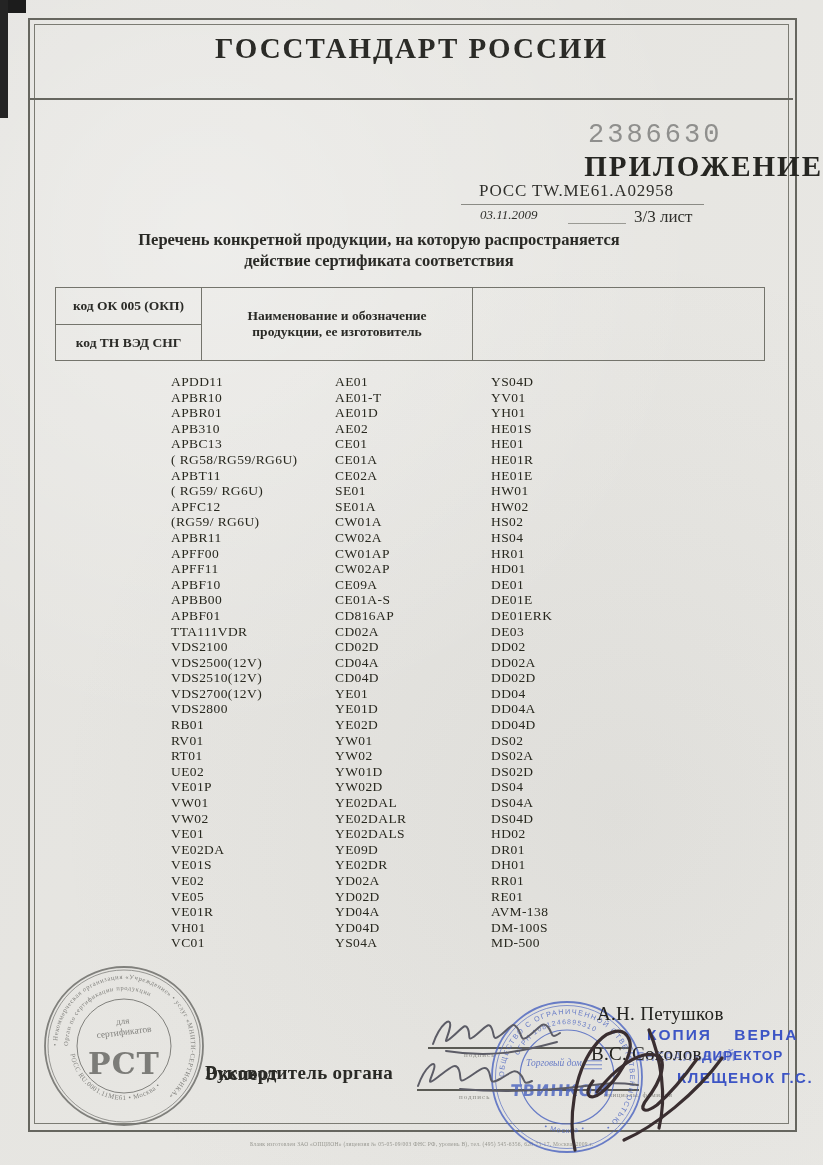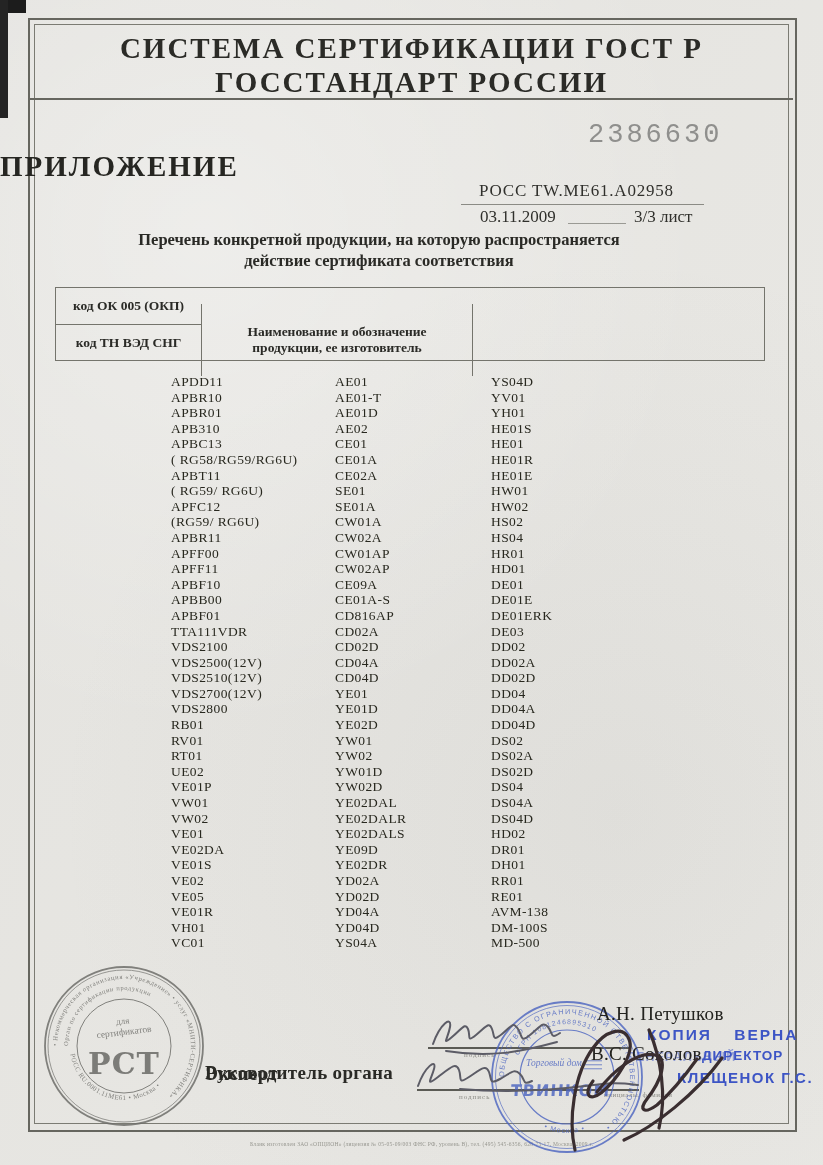--- a/index.html
+++ b/index.html
@@ -16,37 +16,37 @@
   .edge-strip{left:0;top:0;width:8px;height:118px;background:#242424;z-index:1;}
   
   .frame-outer{left:28px;top:18px;width:765px;height:1110px;border:2px solid #66665f;z-index:1;}
   .frame-inner{left:34px;top:24px;width:753px;height:1098px;border:1px solid #7b7b73;z-index:1;}
   .header-rule{left:29px;top:98px;width:764px;height:2px;background:#66665f;z-index:1;}
   
   .doc-header{left:0;top:31px;width:823px;text-align:center;z-index:2;
               font-weight:bold;font-size:29px;letter-spacing:2px;line-height:34px;color:#2b2b27;}
   .serial{left:588px;top:120px;font-family:Liberation Mono, monospace;font-size:27px;
           color:#8f8f8d;letter-spacing:3px;z-index:2;}
-  .doc-title{left:0;top:150px;width:823px;text-align:left;font-weight:bold;font-size:29px;
+  .doc-title{left:0;top:150px;width:823px;text-align:right;font-weight:bold;font-size:29px;
              letter-spacing:2px;color:#262622;z-index:2;}
   .cert-label{left:196px;top:197px;font-weight:bold;font-size:17px;color:#2a2a26;z-index:2;}
   .cert-number{left:479px;top:181px;font-size:17px;letter-spacing:.8px;color:#30302c;z-index:2;}
   .cert-rule1{left:461px;top:204px;width:243px;height:1px;background:#8b8b85;z-index:2;}
-  .cert-date{left:480px;top:207px;font-size:17px;color:#30302c;z-index:2;}
+  .cert-date{left:480px;top:207px;font-size:13px;color:#30302c;z-index:2;font-style:italic;}
   .cert-rule2{left:568px;top:223px;width:58px;height:1px;background:#9a9a94;z-index:2;}
   .cert-sheet{left:634px;top:207px;font-size:17px;color:#30302c;z-index:2;}
   .subtitle{left:0;top:230px;width:758px;text-align:center;font-weight:bold;font-size:16.5px;
             line-height:20.5px;color:#2a2a26;z-index:2;}
   
   .thead{left:55px;top:287px;width:708px;height:72px;border:1.5px solid #74746c;z-index:2;color:#2a2a26;}
   .thead .cell{position:absolute;display:flex;align-items:center;justify-content:center;
                text-align:center;font-weight:bold;font-size:13.5px;line-height:16px;}
   .c1t{left:0;top:0;width:145px;height:36px;border-bottom:1px solid #74746c;}
   .c1b{left:0;top:37px;width:145px;height:35px;}
-  .c2{left:145px;top:16px;width:270px;height:72px;border-left:1px solid #74746c;border-right:1px solid #74746c;}
+  .c2{left:145px;top:0;width:270px;height:72px;border-left:1px solid #74746c;border-right:1px solid #74746c;}
   .c3{left:415px;top:0;width:293px;height:72px;}
   
   .codes{top:374px;font-size:13.5px;line-height:15.6px;letter-spacing:.4px;color:#28281f;z-index:2;}
   .codes-1{left:171px;}
   .codes-2{left:335px;}
   .codes-3{left:491px;}
   
   .sig-label{font-weight:bold;font-size:19px;letter-spacing:.3px;color:#2a2a26;z-index:4;}
   .lab-head{left:205px;top:1062px;}
   .lab-exp{left:205px;top:1063px;}
@@ -79,21 +79,20 @@
 <div class="page">
 
   <div class="abs corner-mark"></div>
   <div class="abs edge-strip"></div>
 
   <div class="abs frame-outer"></div>
   <div class="abs frame-inner"></div>
   <div class="abs header-rule"></div>
 
   <div class="abs doc-header">
-    <div>СИСТЕМА СЕРТИФИКАЦИИ ГОСТ Р</div>
     <div>ГОССТАНДАРТ РОССИИ</div>
   </div>
 
   <div class="abs serial">2386630</div>
   <div class="abs doc-title">ПРИЛОЖЕНИЕ</div>
 
   <div class="abs cert-number">РОСС TW.ME61.A02958</div>
   <div class="abs cert-rule1"></div>
   <div class="abs cert-date">03.11.2009</div>
   <div class="abs cert-rule2"></div>

